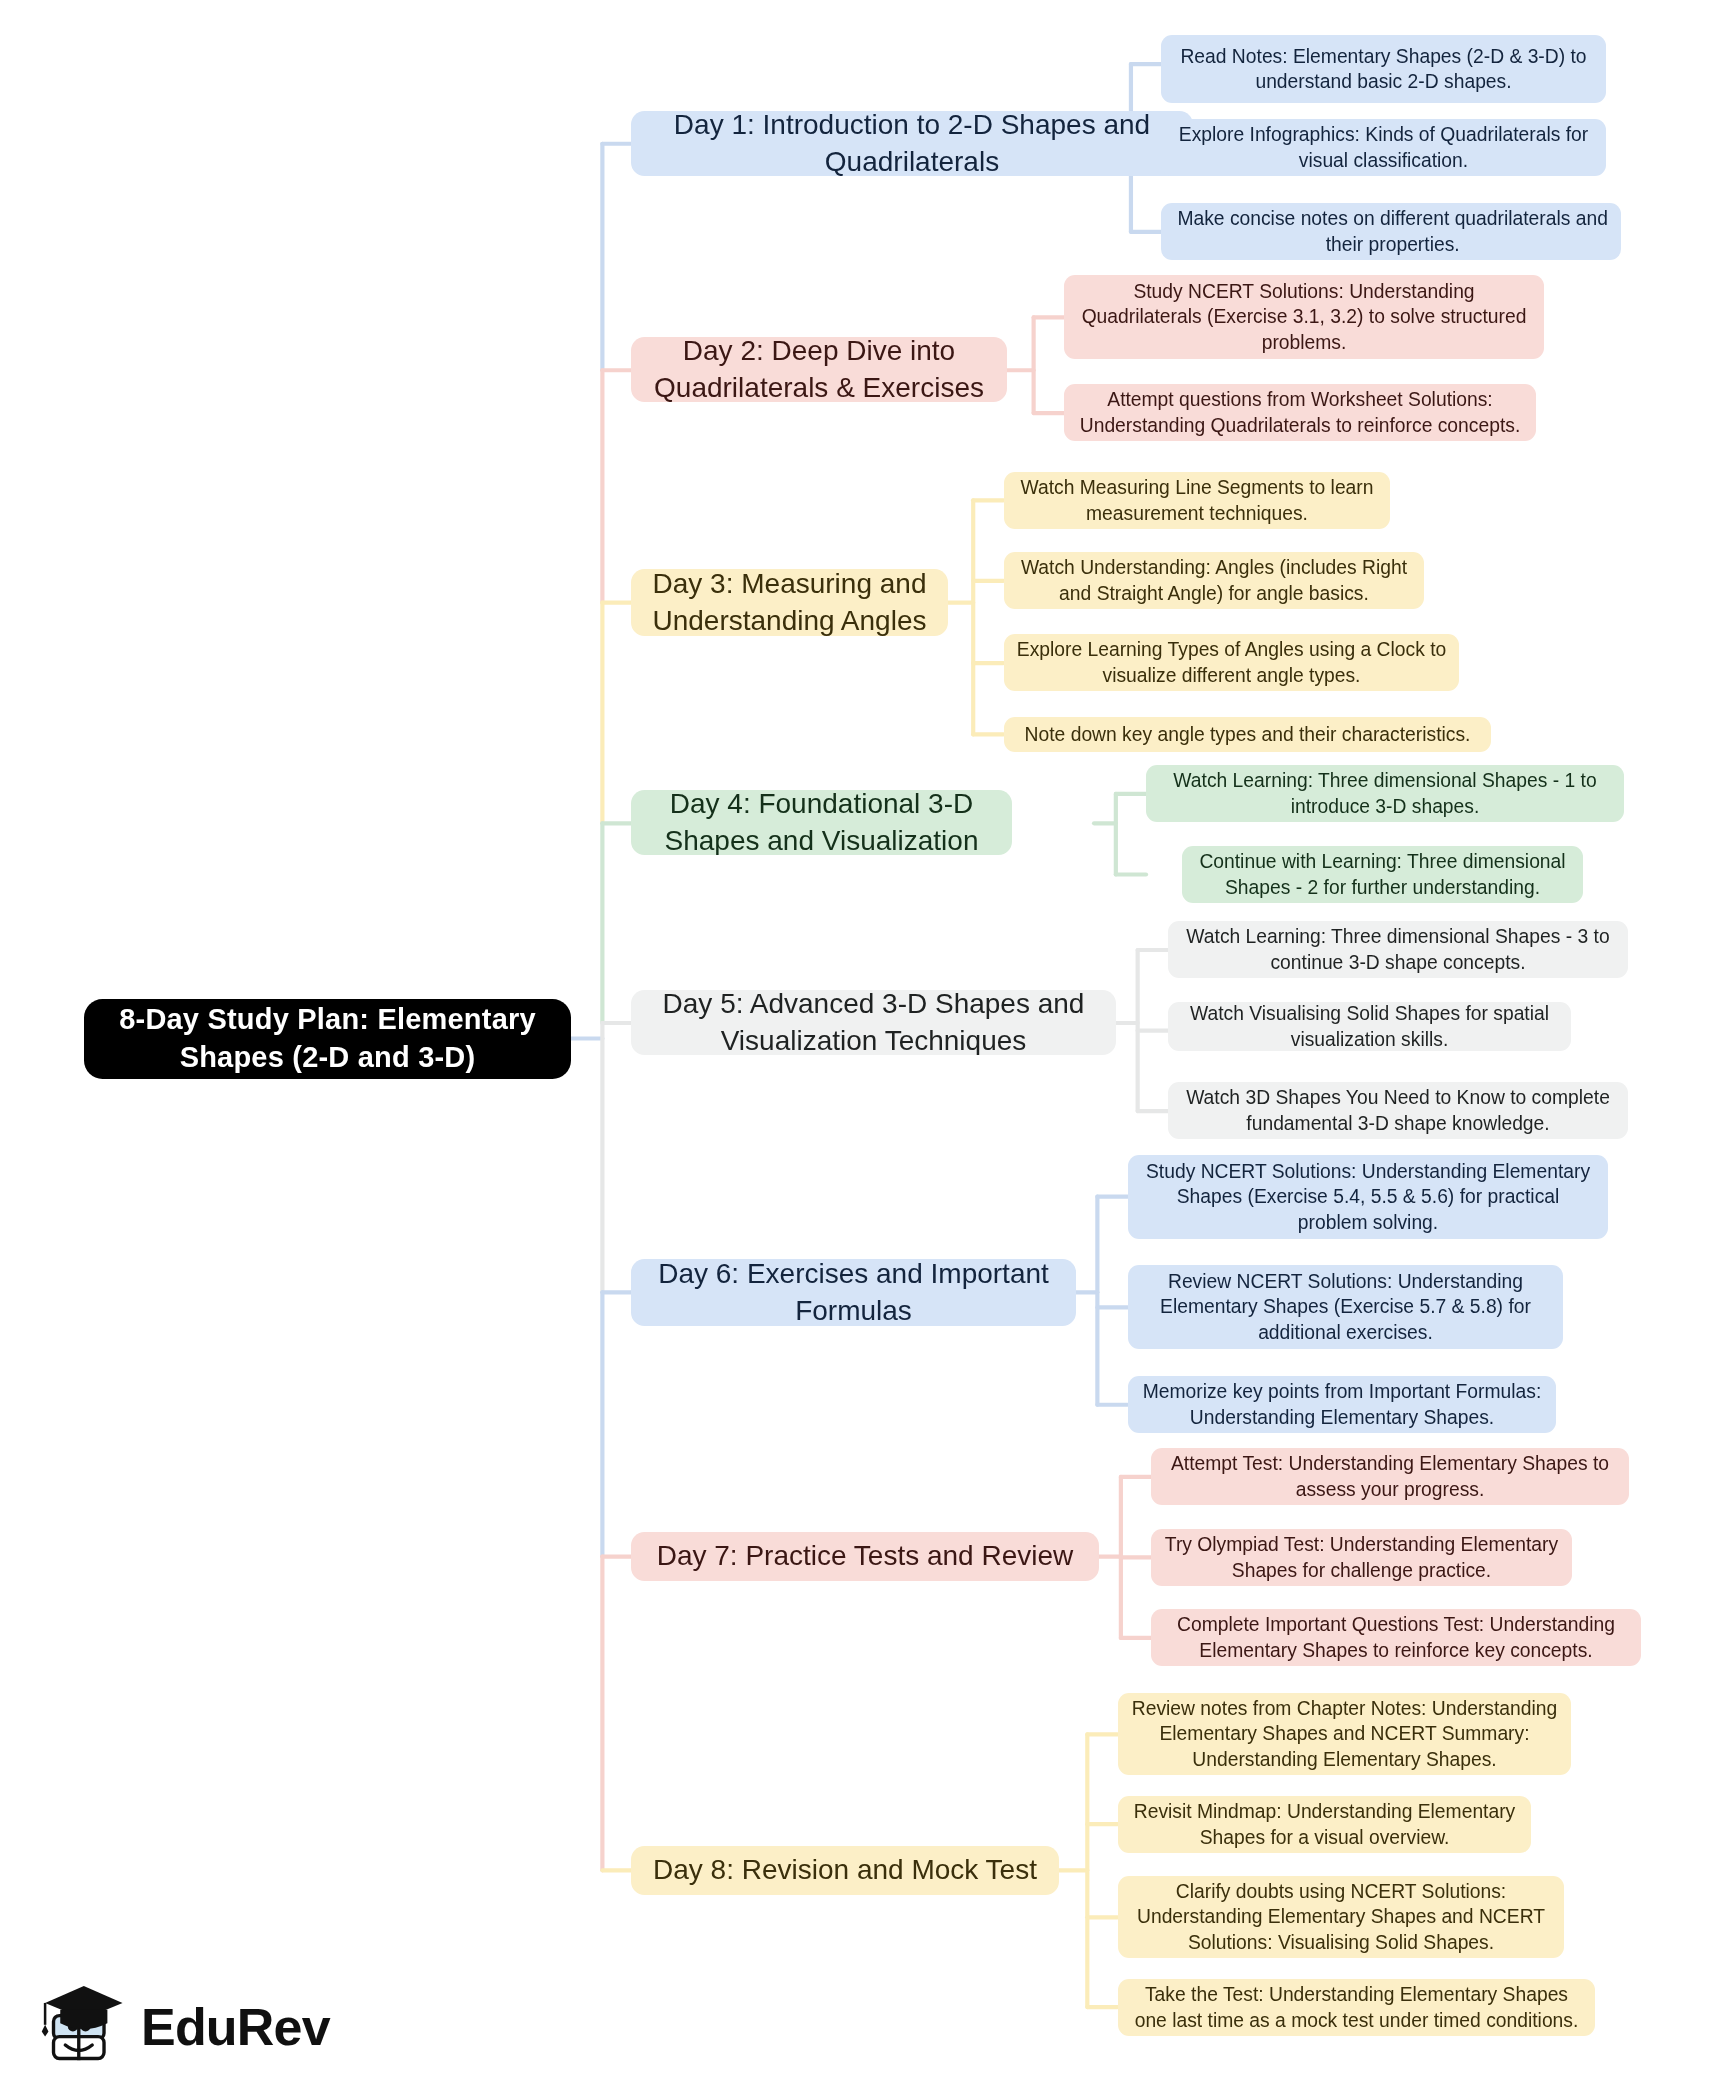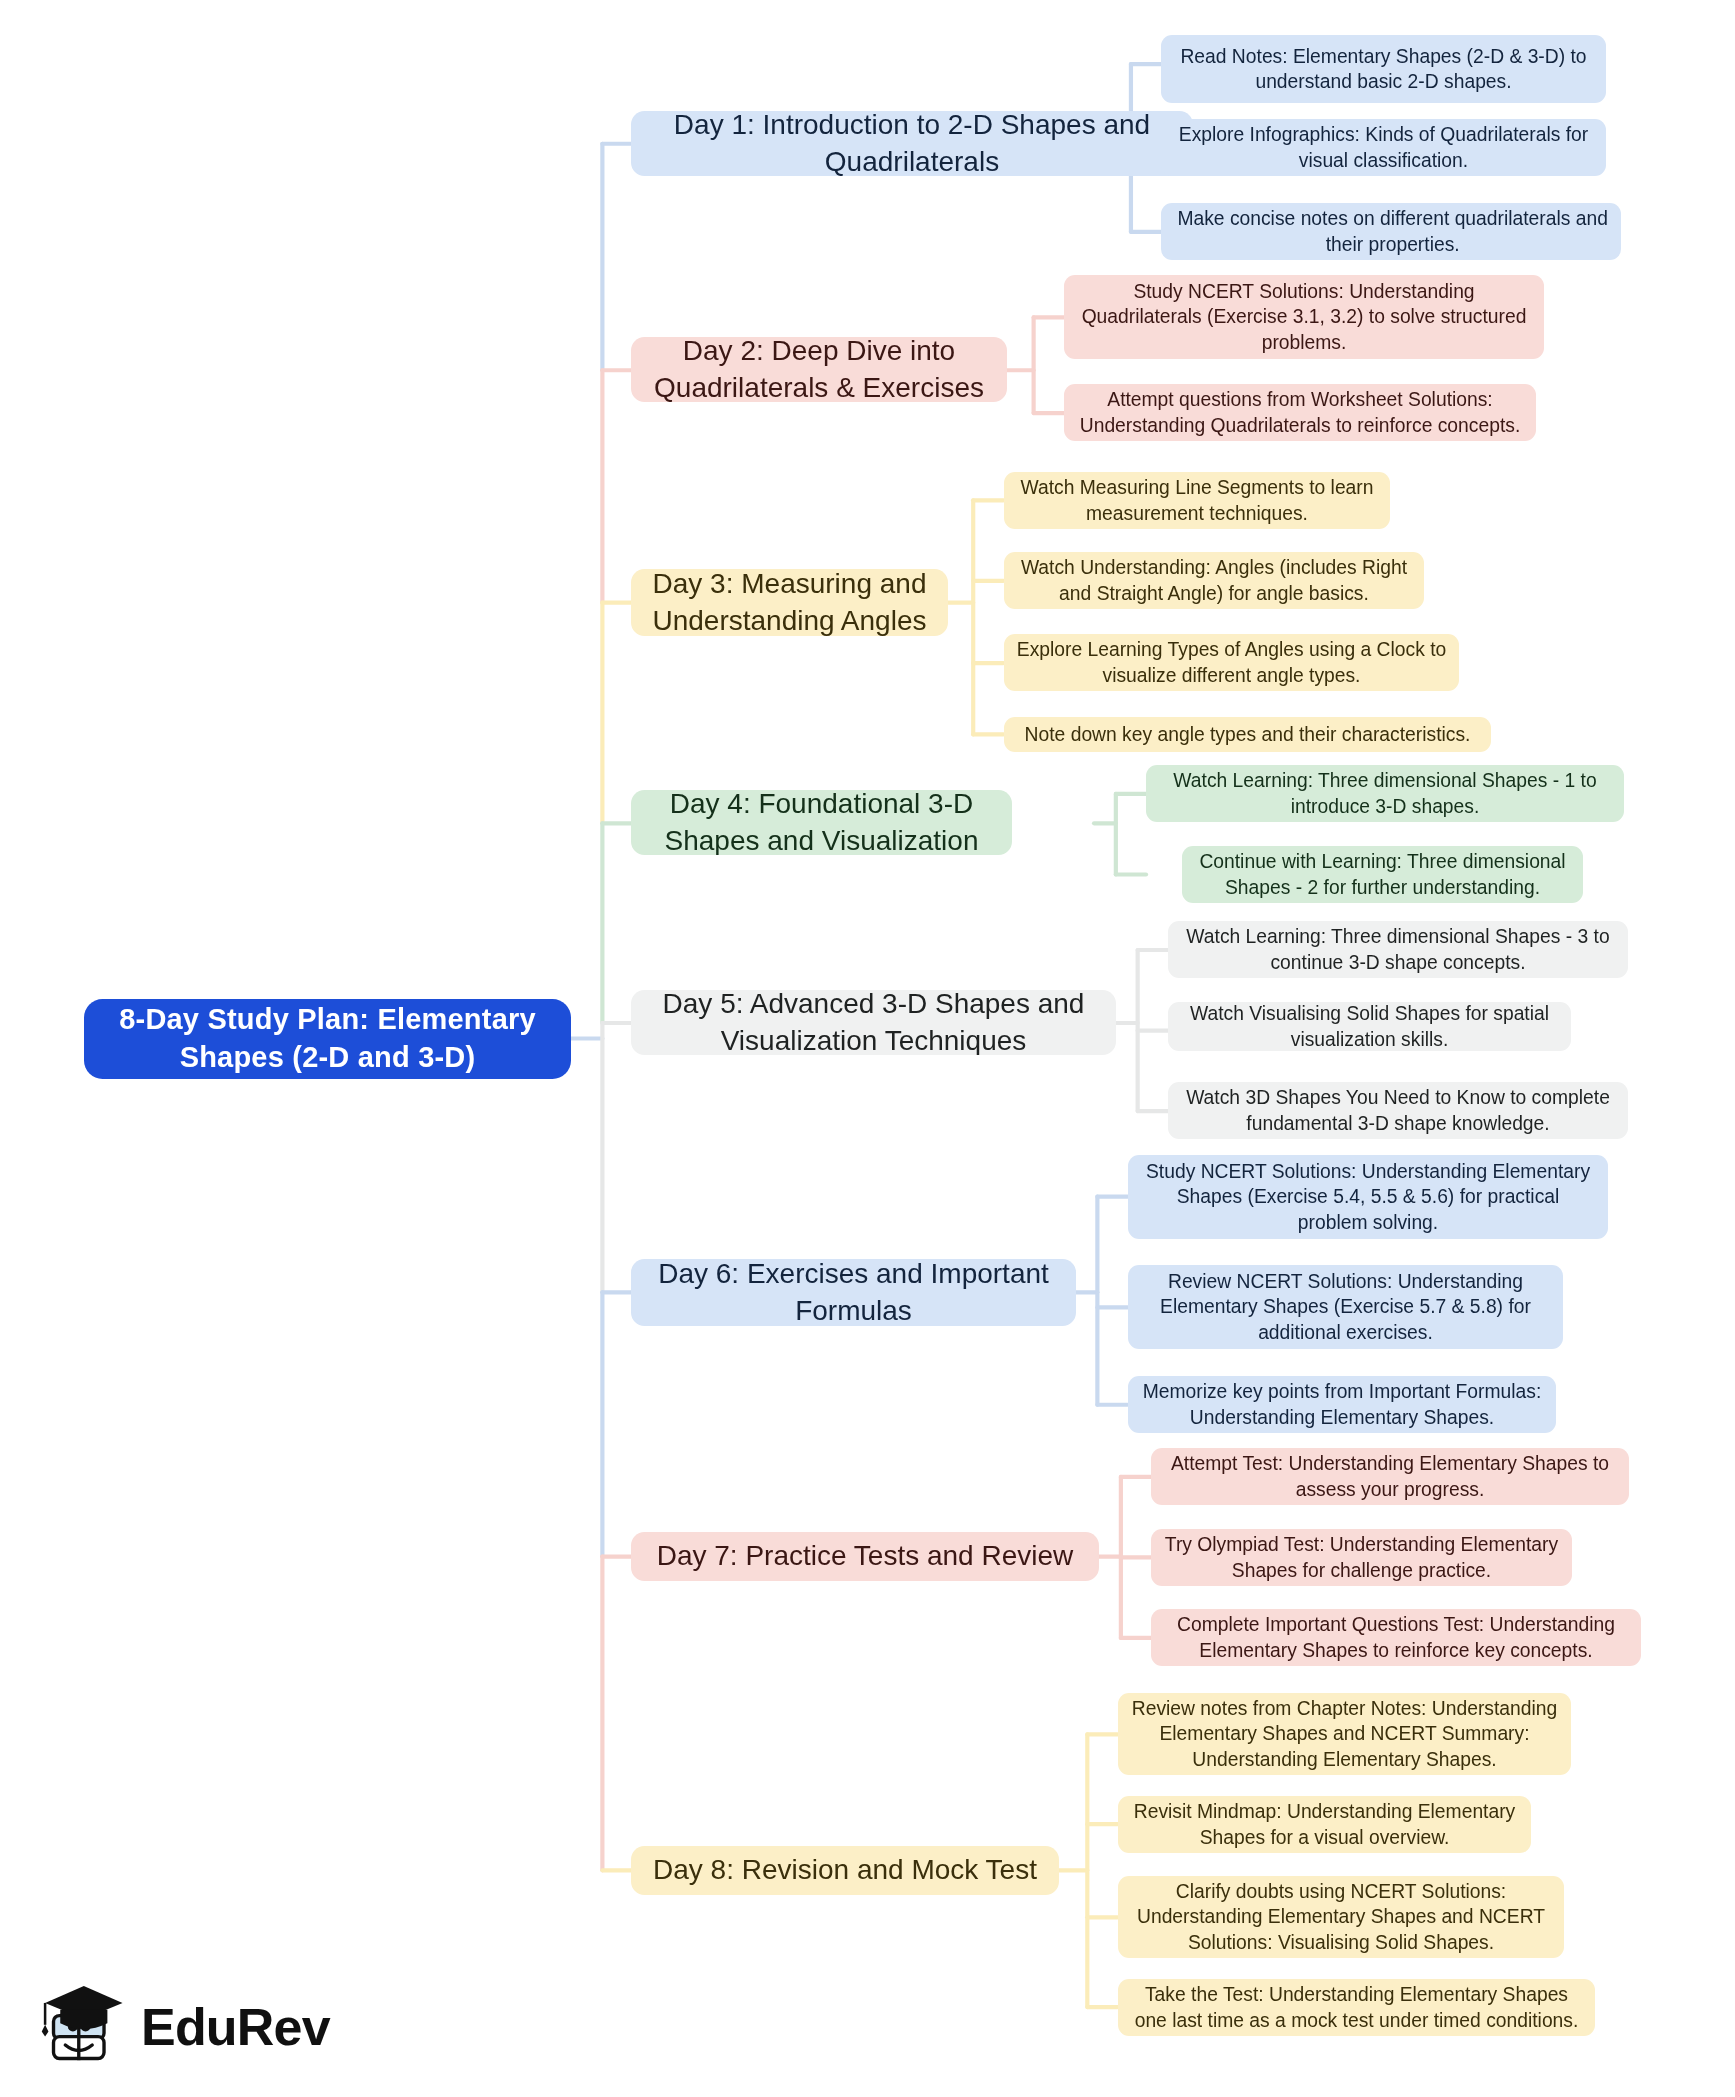--- a/index.html
+++ b/index.html
@@ -26,21 +26,21 @@
     display: flex;
     align-items: center;
     justify-content: center;
     text-align: center;
     border-radius: 11.7px;
     line-height: 1.30;
     padding: 5px 11.7px;
     overflow: hidden;
   }
   .root {
-    background: #1d4ed8;
+    background: #000000;
     color: #ffffff;
     font-size: 29px;
     font-weight: bold;
     border-radius: 18.5px;
     letter-spacing: 0.2px;
   }
   .branch { font-size: 28px; font-weight: normal; border-radius: 13.4px; }
   .leaf   { font-size: 19.3px; font-weight: normal; border-radius: 11px; }
 
   

